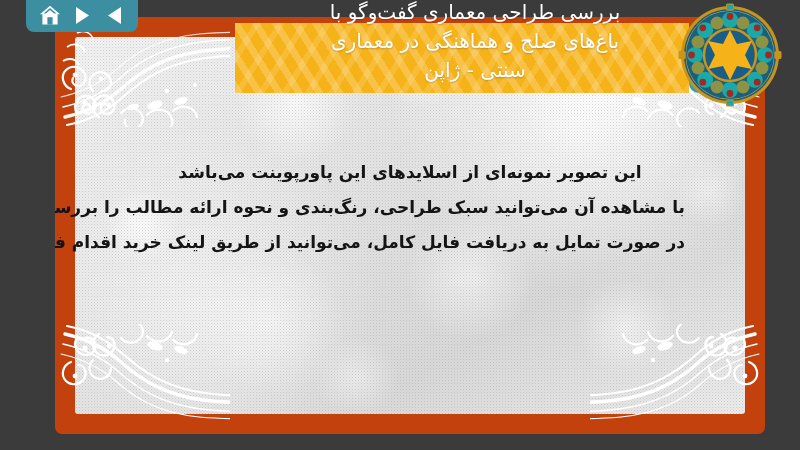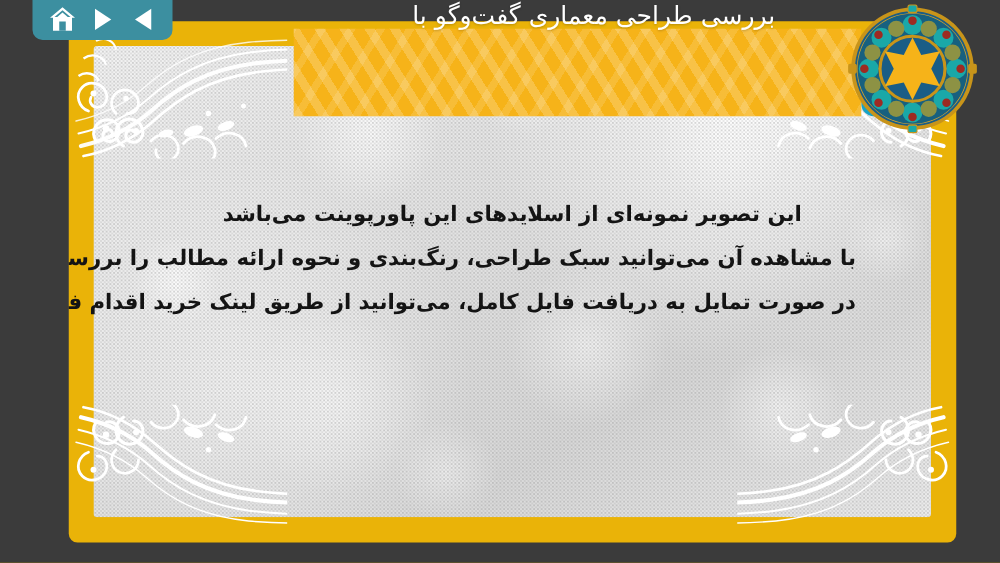--- a/index.html
+++ b/index.html
@@ -45,21 +45,21 @@
   }
   .navbtn svg { display: block; }
 
   
   .slide {
     position: absolute;
     left: 55px;
     top: 17px;
     width: 710px;
     height: 417px;
-    background: #eab308;
+    background: #c2410c;
     border-radius: 7px;
     overflow: hidden;
     z-index: 10;
   }
 
   
   .canvas {
     position: absolute;
     left: 20px;
     top: 20px;
@@ -339,20 +339,22 @@
     </div>
   </div>
 
   <div class="banner">
     <div class="banner-cap"></div>
     <div class="banner-body"></div>
   </div>
 
   <div class="header-text">
     <div>بررسی طراحی معماری گفت‌وگو با</div>
+    <div>باغ‌های صلح و هماهنگی در معماری</div>
+    <div>سنتی - ژاپن</div>
   </div>
 
   <div class="medallion">
     <svg width="104" height="104" viewBox="0 0 104 104" aria-hidden="true">
       <defs>
         <clipPath id="ringClip">
           <path d="M52 6 a46 46 0 1 1 -0.1 0 Z M52 26 a26 26 0 1 0 0.1 0 Z"></path>
         </clipPath>
       </defs>
 

